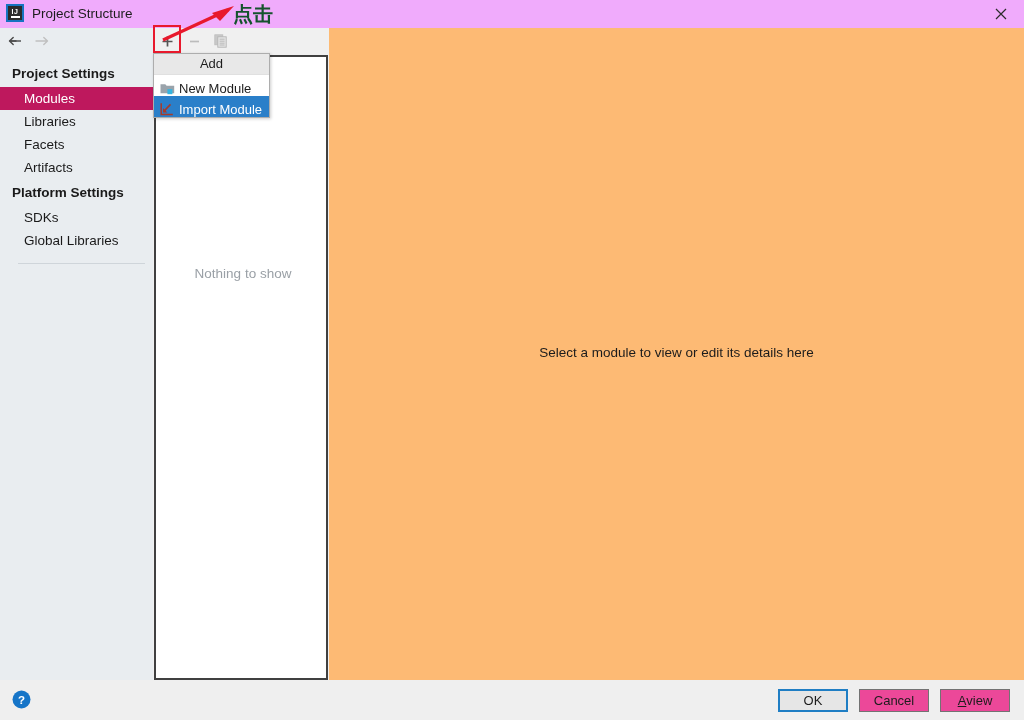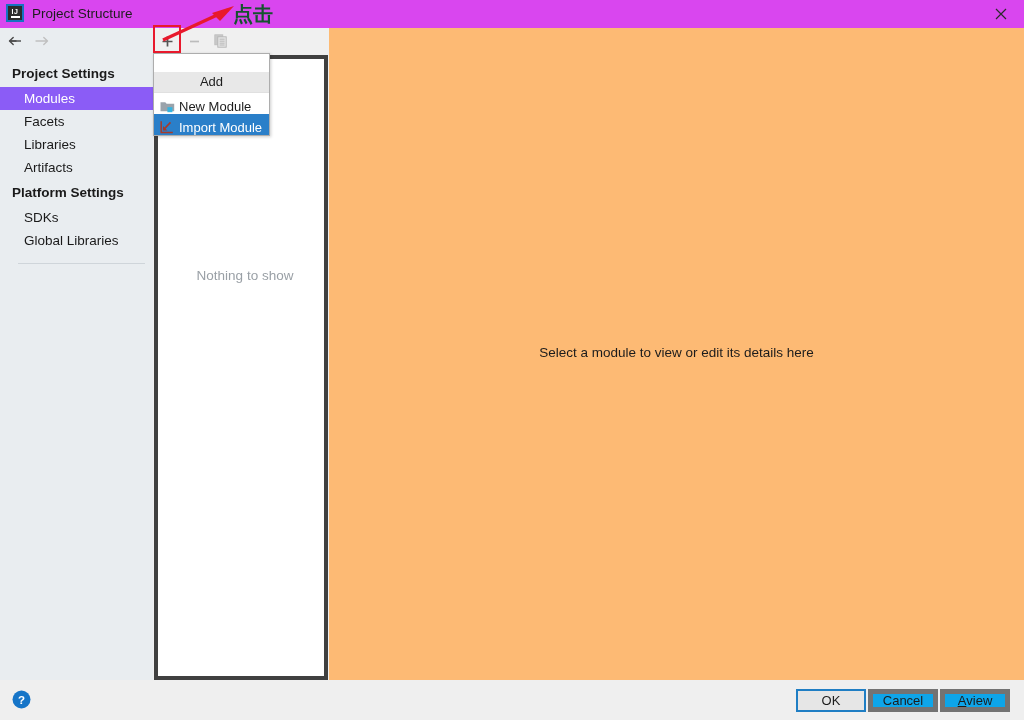--- a/index.html
+++ b/index.html
@@ -18,21 +18,21 @@
     width: 1024px;
     height: 720px;
     background: #f0f0f0;
   }
 
   
   .titlebar {
     position: absolute;
     left: 0; top: 0;
     width: 1024px; height: 28px;
-    background: #d946ef;
+    background: #f0abfc;
     display: flex;
     align-items: center;
   }
   .app-logo {
     position: absolute;
     left: 6px; top: 4px;
     width: 18px; height: 18px;
     background: #2b2b2b;
     border: 2px solid #1673c0;
     box-sizing: border-box;
@@ -93,21 +93,21 @@
     line-height: 19px;
   }
   .side-item {
     font-size: 13.5px;
     color: #1a1a1a;
     padding: 3px 0 3px 24px;
     line-height: 17px;
     cursor: default;
   }
   .side-item.selected {
-    background: #8b5cf6;
+    background: #be185d;
     color: #ffffff;
   }
   .side-sep {
     height: 1px;
     background: #cfd5da;
     margin: 11px 8px 10px 18px;
   }
 
   
   .navrow {
@@ -151,21 +151,21 @@
   }
   .tb-add    { left: 1px; }
   .tb-remove { left: 28px; }
   .tb-copy   { left: 55px; }
 
   .list-body {
     position: absolute;
     left: 1px; top: 27px;
     width: 174px; height: 625px;
     background: #ffffff;
-    border: 4px solid #404040;
+    border: 2px solid #404040;
     box-sizing: border-box;
   }
   .nothing {
     position: absolute;
     left: 0; top: 209px;
     width: 174px;
     text-align: center;
     font-size: 13.5px;
     color: #9aa0a6;
   }
@@ -198,21 +198,20 @@
     box-shadow: 1px 1px 3px rgba(0,0,0,0.20);
   }
   .menu-header {
     height: 20px;
     line-height: 20px;
     text-align: center;
     background: #e8e8e8;
     font-size: 13px;
     color: #1c1c1c;
     border-bottom: 1px solid #e0e0e0;
-    margin-top: 18px;
   }
   .menu-item {
     height: 21px;
     display: flex;
     align-items: flex-end;
     padding-left: 5px;
     font-size: 13px;
     color: #1c1c1c;
     cursor: default;
   }
@@ -268,28 +267,28 @@
   .help-icon {
     position: absolute;
     left: 12px; top: 10px;
     width: 19px; height: 19px;
     cursor: default;
   }
   .btnrow {
     position: absolute;
     right: 14px; top: 9px;
     display: flex;
-    gap: 2px;
+    gap: 11px;
   }
   .dlg-btn {
     width: 70px; height: 23px;
     font-size: 13px;
     color: #1c1c1c;
-    background: #0ea5e9;
-    border: 5px solid #737373;
+    background: #ec4899;
+    border: 1px solid #737373;
     display: flex;
     align-items: center;
     justify-content: center;
     cursor: default;
     box-sizing: border-box;
     font-family: "Liberation Sans", sans-serif;
   }
   .dlg-btn.primary {
     border: 2px solid #1f7ec4;
     background: #e6e6e6;
@@ -314,22 +313,22 @@
     </div>
   </div>
 
   <div class="sidebar">
 
     <div class="side-nav">
 
       <div class="side-group">Project Settings</div>
 
       <div class="side-item selected">Modules</div>
+      <div class="side-item">Libraries</div>
       <div class="side-item">Facets</div>
-      <div class="side-item">Libraries</div>
       <div class="side-item">Artifacts</div>
 
       <div class="side-group">Platform Settings</div>
 
       <div class="side-item">SDKs</div>
       <div class="side-item">Global Libraries</div>
 
       <div class="side-sep"></div>
 
     </div>

